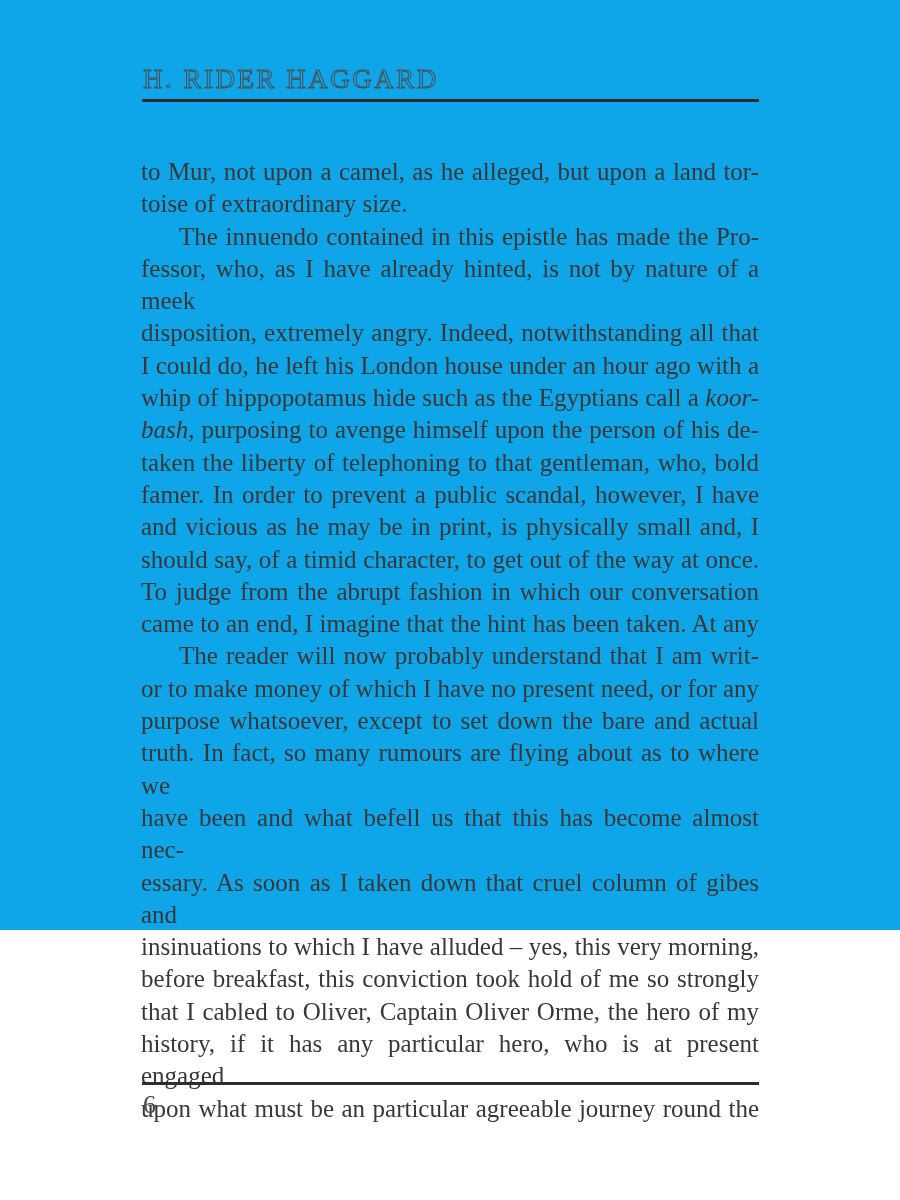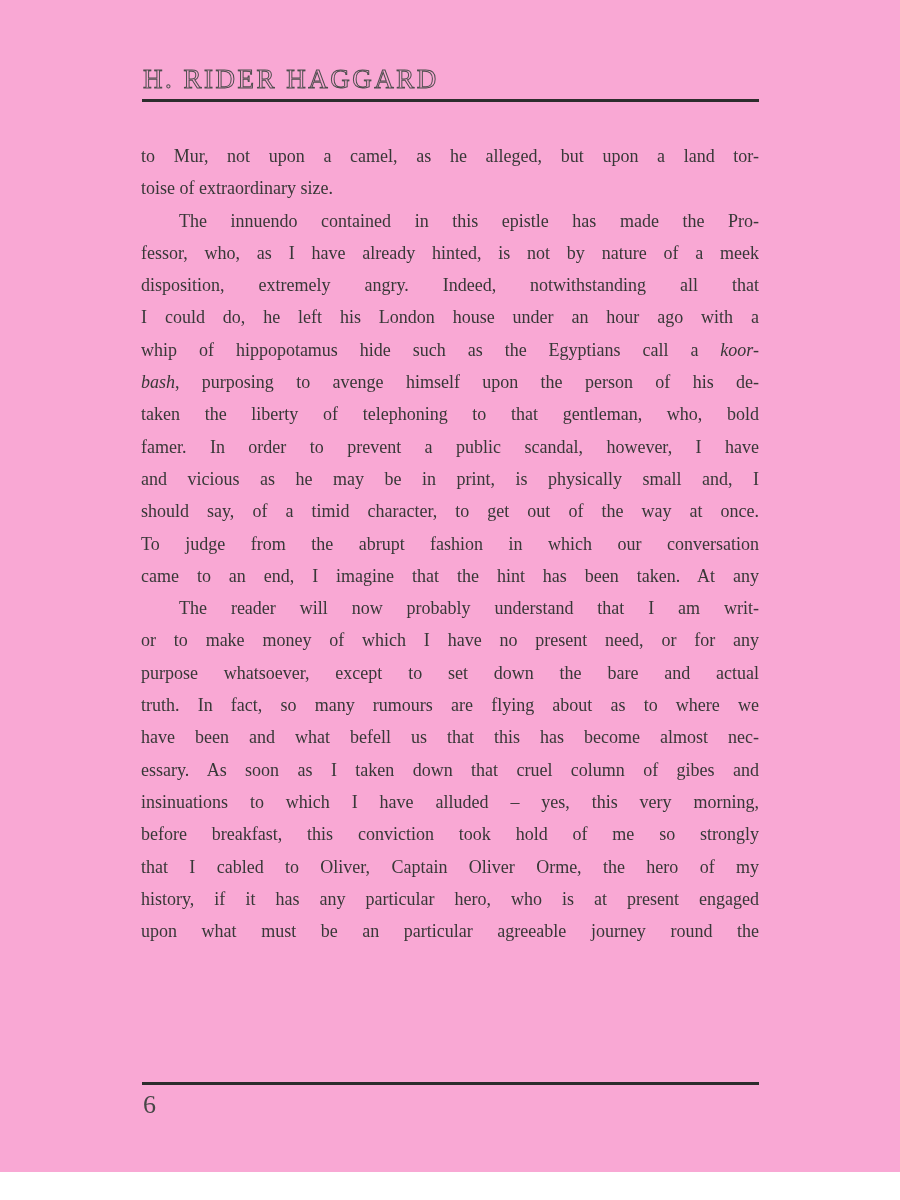--- a/index.html
+++ b/index.html
@@ -4,22 +4,22 @@
 <style>
   html, body { margin: 0; padding: 0; }
   body {
     width: 900px; height: 1200px;
     background: #ffffff;
     font-family: "Liberation Serif", "DejaVu Serif", serif;
     overflow: hidden;
   }
   .page {
     position: relative;
-    width: 900px; height: 1172px;
-    background: #f9a8d4;
+    width: 900px; height: 930px;
+    background: #0ea5e9;
     color: #383838;
   }
   .author-header {
     position: absolute;
     left: 143px; top: 64px;
     font-size: 27px;
     letter-spacing: 2.5px;
     color: #555555;
     white-space: nowrap;
   }
@@ -33,23 +33,23 @@
     position: absolute;
     left: 142px;
     width: 617px;
     height: 3px;
     background: #2d2d2d;
   }
   .header-rule { top: 99px; }
   .footer-rule { top: 1082px; }
   .page-body {
     position: absolute;
-    left: 141px; top: 140px;
+    left: 141px; top: 156px;
     width: 618px;
-    font-size: 18px;
+    font-size: 25px;
     line-height: 32.3px;
     color: #383838;
   }
   .paragraph { margin: 0; padding: 0; }
   .text-line {
     text-align: justify;
     text-align-last: justify;
     white-space: normal;
   }
   .text-line.last-left {

